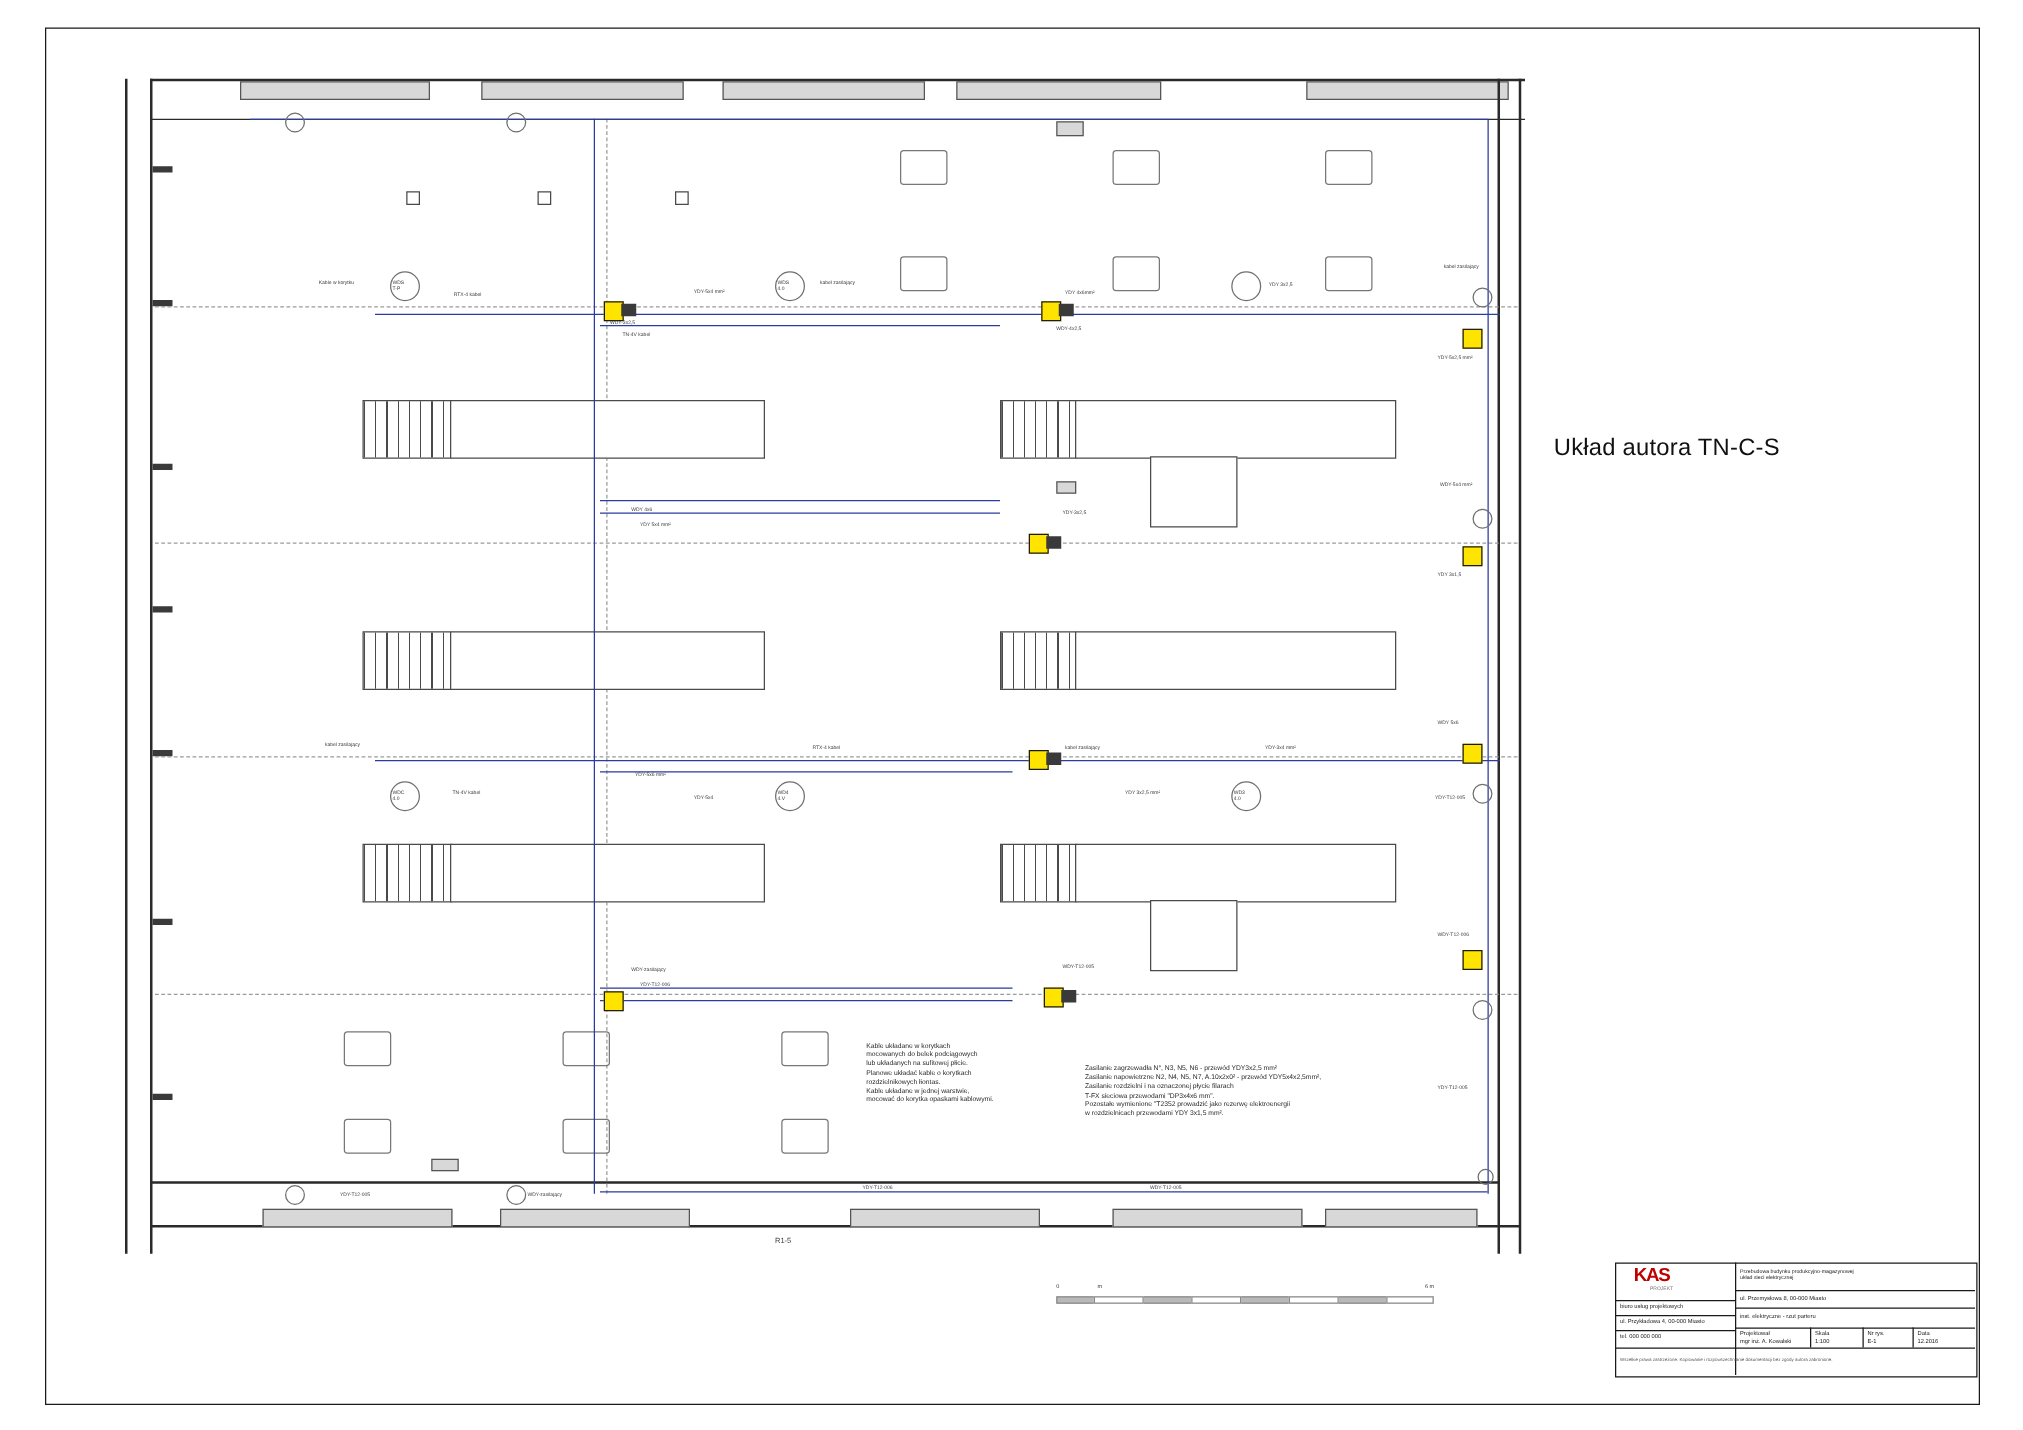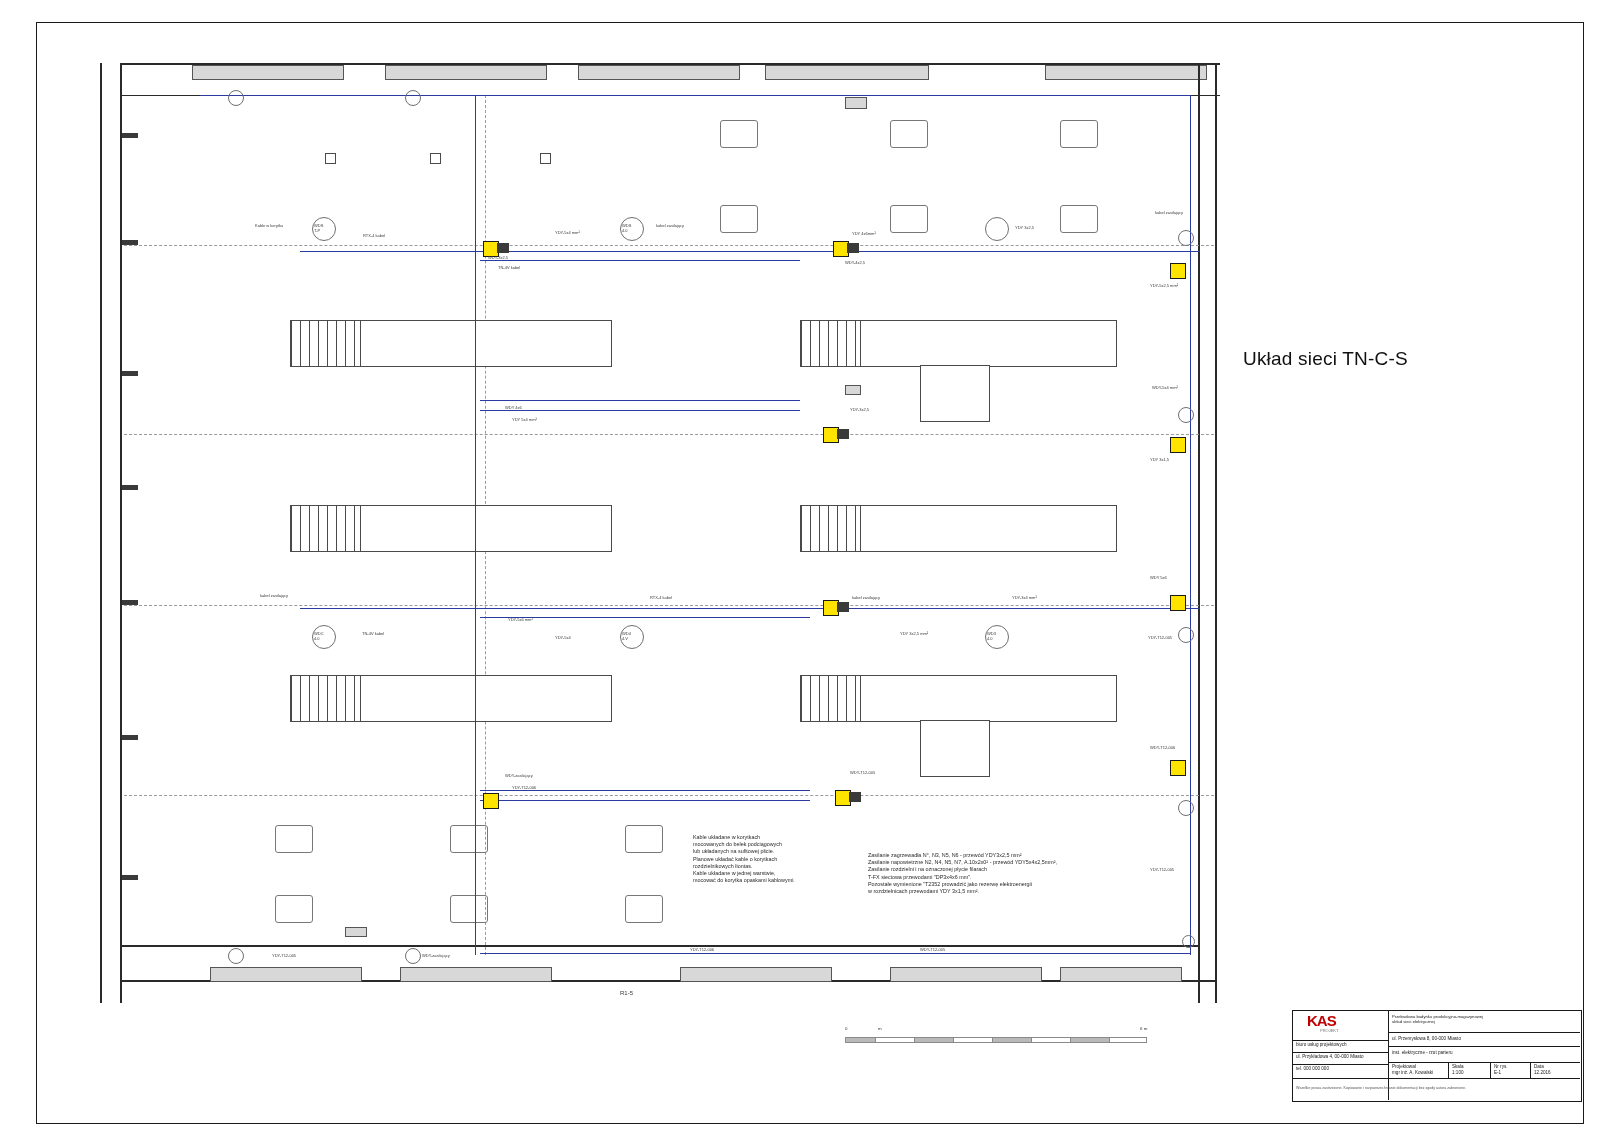--- a/index.html
+++ b/index.html
@@ -231,21 +231,21 @@
 rozdzielnikowych łiontas.
 Kable układane w jednej warstwie,
 mocować do korytka opaskami kablowymi.</div>
   <div class="note" style="left:868px;top:852px;width:240px;">Zasilanie zagrzewadła N°, N3, N5, N6 - przewód YDY3x2,5 mm²
 Zasilanie napowietrzne N2, N4, N5, N7, A.10x2x0² - przewód YDY5x4x2,5mm²,
 Zasilanie rozdzielni i na oznaczonej płycie filarach
 T-FX sieciowa przewodami "DP3x4x6 mm".
 Pozostałe wymienione "T2352 prowadzić jako rezerwę elektroenergii
 w rozdzielnicach przewodami YDY 3x1,5 mm².</div>
 
-  <div class="bigtitle" style="left:1243px;top:348px;">Układ sieci TN-C-S</div>
+  <div class="bigtitle" style="left:1243px;top:348px;">Układ autora TN-C-S</div>
 
   <div class="scalebar" style="left:845px;top:1037px;width:300px;"></div>
   <div class="scaleseg" style="left:875px;top:1037px;width:38px;"></div>
   <div class="scaleseg" style="left:953px;top:1037px;width:38px;"></div>
   <div class="scaleseg" style="left:1031px;top:1037px;width:38px;"></div>
   <div class="scaleseg" style="left:1109px;top:1037px;width:36px;"></div>
   <div class="tiny" style="left:845px;top:1026px;">0</div>
   <div class="tiny" style="left:878px;top:1026px;">m</div>
   <div class="tiny" style="left:1140px;top:1026px;">6 m</div>
 

